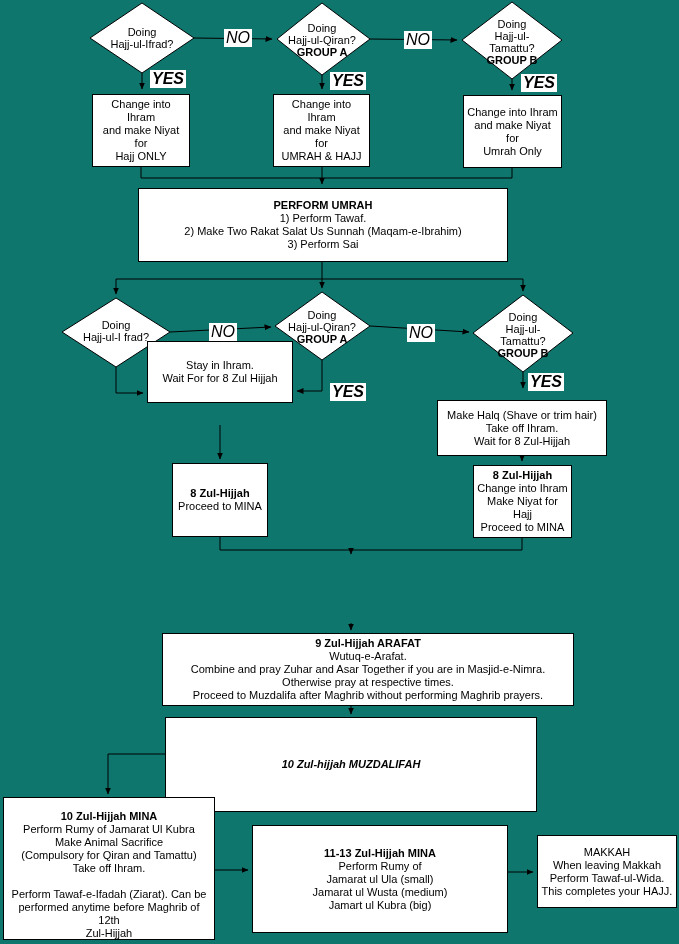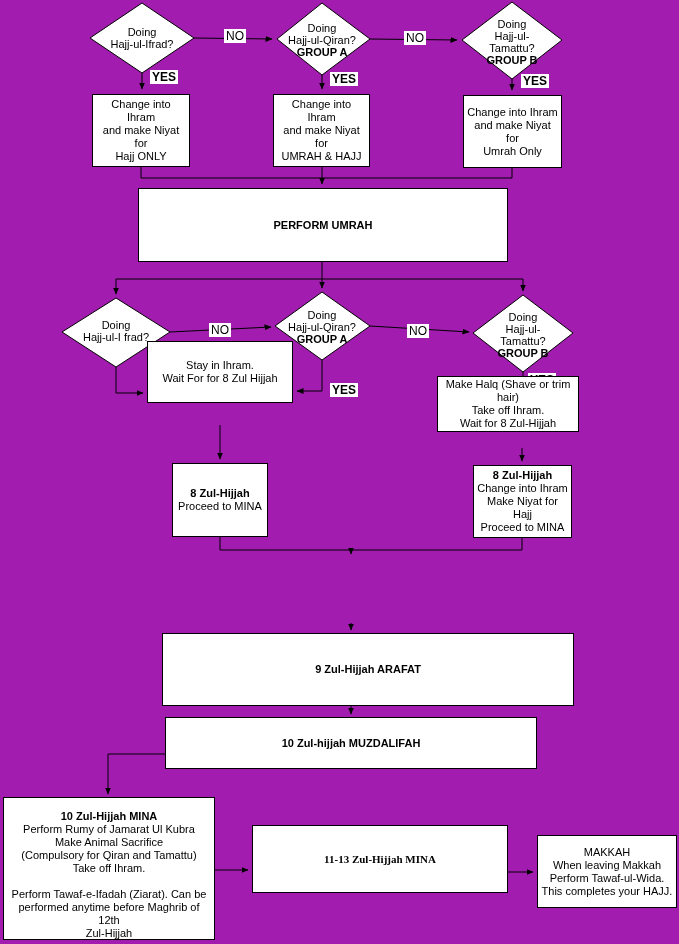--- a/index.html
+++ b/index.html
@@ -2,21 +2,21 @@
 <html><head>
 <meta charset="utf-8">
 <style>
   * { margin: 0; padding: 0; box-sizing: border-box; }
   html, body { background: #ffffff; }
   body { font-family: "Liberation Sans", sans-serif; color: #000; }
   .canvas {
     position: relative;
     width: 679px;
     height: 944px;
-    background: #a21caf;
+    background: #0f766e;
     overflow: hidden;
   }
   svg.wires {
     position: absolute;
     left: 0; top: 0;
     width: 679px; height: 944px;
   }
   .node {
     position: absolute;
     border: 1px solid #000;
@@ -38,23 +38,24 @@
     transform: translate(-50%, -50%);
     text-align: center;
     font-size: 11px;
     line-height: 12px;
     white-space: pre-line;
   }
   .dtext .group { font-weight: bold; white-space: pre-line; }
   .dtext .group:empty { display: none; }
   .edge-label {
     position: absolute;
-    font-size: 12px;
+    font-size: 16px;
     background: #fff;
     padding: 0 2px;
+    font-style: italic;
   }
   .edge-label.yes { font-weight: bold; }
   .pad-top { justify-content: flex-start; padding-top: 12px; }
 </style>
 </head>
 <body>
 
 <div class="canvas">
 
   <svg class="wires" viewBox="0 0 679 944" xmlns="http://www.w3.org/2000/svg">
@@ -182,29 +183,32 @@
 
   <div class="node" style="left:463px; top:95px; width:99px; height:73px;">
 
     <div class="box-body">Change into Ihram
 and make Niyat for
 Umrah Only</div>
   </div>
 
   <div class="node" style="left:138px; top:188px; width:370px; height:74px;">
     <div class="box-title">PERFORM UMRAH</div>
+    <div class="box-body">1) Perform Tawaf.
+2) Make Two Rakat Salat Us Sunnah (Maqam-e-Ibrahim)
+3) Perform Sai</div>
   </div>
 
   <div class="node" style="left:147px; top:341px; width:146px; height:62px;">
 
     <div class="box-body">Stay in Ihram.
 Wait For for 8 Zul Hijjah</div>
   </div>
 
-  <div class="node" style="left:437px; top:376px; width:142px; height:56px;">
+  <div class="node" style="left:437px; top:400px; width:170px; height:56px;">
 
     <div class="box-body">Make Halq (Shave or trim hair)
 Take off Ihram.
 Wait for 8 Zul-Hijjah</div>
   </div>
 
   <div class="node" style="left:172px; top:463px; width:96px; height:74px;">
     <div class="box-title">8 Zul-Hijjah</div>
     <div class="box-body">Proceed to MINA</div>
   </div>
@@ -212,40 +216,48 @@
   <div class="node" style="left:473px; top:465px; width:99px; height:73px;">
     <div class="box-title">8 Zul-Hijjah</div>
     <div class="box-body">Change into Ihram
 Make Niyat for Hajj
 Proceed to MINA</div>
   </div>
 
 
   <div class="node" style="left:162px; top:633px; width:412px; height:73px;">
     <div class="box-title">9 Zul-Hijjah ARAFAT</div>
-  </div>
-
-  <div class="node" style="left:165px; top:717px; width:372px; height:52px;">
+    <div class="box-body">Wutuq-e-Arafat.
+Combine and pray Zuhar and Asar Together if you are in Masjid-e-Nimra.
+Otherwise pray at respective times.
+Proceed to Muzdalifa after Maghrib without performing Maghrib prayers.</div>
+  </div>
+
+  <div class="node" style="left:165px; top:717px; width:372px; height:95px;font-style:italic;">
     <div class="box-title">10 Zul-hijjah MUZDALIFAH</div>
   </div>
 
   <div class="node pad-top" style="left:3px; top:797px; width:212px; height:143px;">
     <div class="box-title">10 Zul-Hijjah MINA</div>
     <div class="box-body">Perform Rumy of Jamarat Ul Kubra
 Make Animal Sacrifice
 (Compulsory for Qiran and Tamattu)
 Take off Ihram.
 
 Perform Tawaf-e-Ifadah (Ziarat). Can be
 performed anytime before Maghrib of 12th
 Zul-Hijjah</div>
   </div>
 
-  <div class="node" style="left:252px; top:825px; width:256px; height:68px;font-family:Liberation Serif, serif;">
+  <div class="node" style="left:252px; top:825px; width:256px; height:108px;">
     <div class="box-title">11-13 Zul-Hijjah MINA</div>
+    <div class="box-body">Perform Rumy of
+Jamarat ul Ula (small)
+Jamarat ul Wusta (medium)
+Jamart ul Kubra (big)</div>
   </div>
 
   <div class="node" style="left:537px; top:835px; width:140px; height:73px;">
 
     <div class="box-body">MAKKAH
 When leaving Makkah
 Perform  Tawaf-ul-Wida.
 This completes your HAJJ.</div>
   </div>
 

